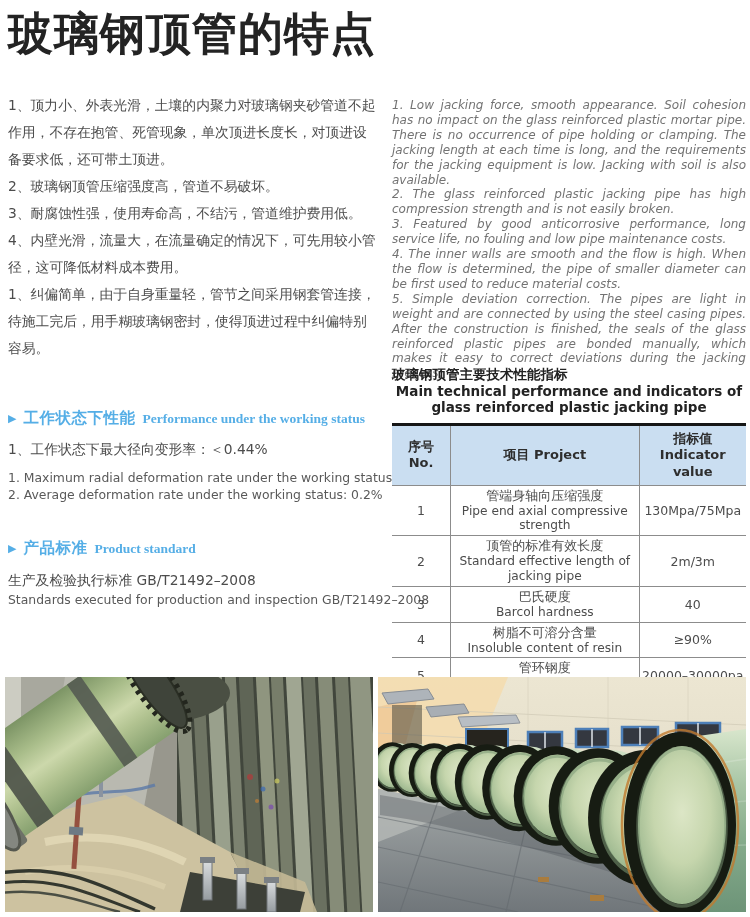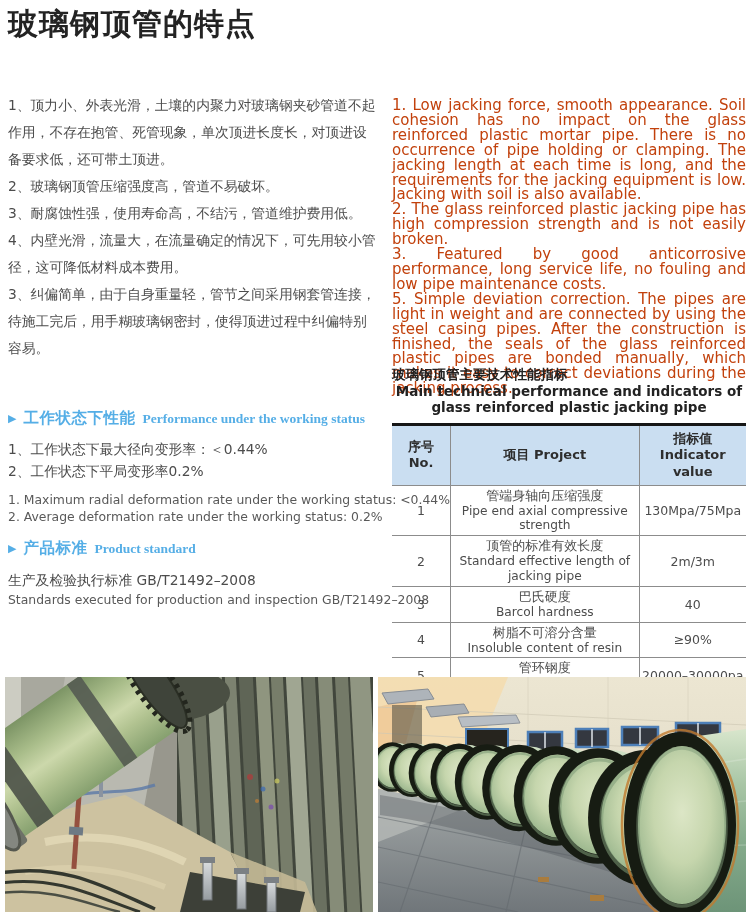--- a/index.html
+++ b/index.html
@@ -1,25 +1,25 @@
 <!DOCTYPE html>
 <html><head>
 <meta charset="utf-8">
 <style>
   html,body{margin:0;padding:0;background:#ffffff;}
   body{font-family:"DejaVu Sans","Liberation Sans",sans-serif;}
   .page{position:relative;width:750px;height:917px;background:#fff;overflow:hidden;}
 
-  .page-title{position:absolute;left:8px;top:4px;margin:0;font-size:30px;font-weight:bold;
+  .page-title{position:absolute;left:8px;top:4px;margin:0;font-size:45px;font-weight:bold;
     letter-spacing:1px;color:#232323;}
 
   .col-zh{position:absolute;left:8px;top:92px;width:372px;font-size:13.8px;line-height:27px;color:#4c4c4c;}
   .col-zh p{margin:0;}
-  .col-en{position:absolute;left:392px;top:98px;width:354px;font-size:15px;line-height:14.9px;
-    color:#c2410c;text-align:justify;}
+  .col-en{position:absolute;left:392px;top:98px;width:354px;font-size:12px;line-height:14.9px;
+    color:#737373;text-align:justify;font-style:italic;}
   .col-en p{margin:0;}
 
   .section{position:absolute;left:8px;width:378px;}
   .sec-head{display:flex;align-items:baseline;gap:7px;}
   .sec-arrow{color:#55aee6;font-size:11px;transform:translateY(-1px);}
   .sec-zh{font-size:15.5px;font-weight:bold;color:#55aee6;letter-spacing:.5px;margin-top:42px;}
   .sec-en{font-family:"Liberation Serif","DejaVu Serif",serif;font-weight:bold;font-size:13.5px;color:#55aee6;}
   .perf-zh{margin-top:9px;font-size:13.8px;line-height:22px;color:#4c4c4c;}
   .perf-en{margin-top:9px;font-size:12.4px;line-height:17px;color:#595959;white-space:nowrap;}
   .std-zh{margin-top:11px;font-size:13.8px;line-height:20px;color:#4c4c4c;}
@@ -52,39 +52,39 @@
 
 <div class="page">
 
   <h1 class="page-title">玻璃钢顶管的特点</h1>
 
   <div class="col-zh">
     <p>1、顶力小、外表光滑，土壤的内聚力对玻璃钢夹砂管道不起作用，不存在抱管、死管现象，单次顶进长度长，对顶进设备要求低，还可带土顶进。</p>
       <p>2、玻璃钢顶管压缩强度高，管道不易破坏。</p>
       <p>3、耐腐蚀性强，使用寿命高，不结污，管道维护费用低。</p>
       <p>4、内壁光滑，流量大，在流量确定的情况下，可先用较小管径，这可降低材料成本费用。</p>
-      <p>3、纠偏简单，由于自身重量轻，管节之间采用钢套管连接，待施工完后，用手糊玻璃钢密封，使得顶进过程中纠偏特别容易。</p>
+      <p>1、纠偏简单，由于自身重量轻，管节之间采用钢套管连接，待施工完后，用手糊玻璃钢密封，使得顶进过程中纠偏特别容易。</p>
   </div>
 
   <div class="col-en">
     <p>1. Low jacking force, smooth appearance. Soil cohesion has no impact on the glass reinforced plastic mortar pipe. There is no occurrence of pipe holding or clamping. The jacking length at each time is long, and the requirements for the jacking equipment is low. Jacking with soil is also available.</p>
       <p>2. The glass reinforced plastic jacking pipe has high compression strength and is not easily broken.</p>
       <p>3. Featured by good anticorrosive performance, long service life, no fouling and low pipe maintenance costs.</p>
+      <p>4. The inner walls are smooth and the flow is high. When the flow is determined, the pipe of smaller diameter can be first used to reduce material costs.</p>
       <p>5. Simple deviation correction. The pipes are light in weight and are connected by using the steel casing pipes. After the construction is finished, the seals of the glass reinforced plastic pipes are bonded manually, which makes it easy to correct deviations during the jacking process.</p>
   </div>
 
   <div class="section" style="top:366px;">
     <div class="sec-head">
       <span class="sec-arrow">▶</span>
       <span class="sec-zh">工作状态下性能</span>
       <span class="sec-en">Performance under the working status</span>
     </div>
     <div class="perf-zh">
       <div>1、工作状态下最大径向变形率：＜0.44%</div>
-        <div>2、工作状态下平局变形率0.2%</div>
     </div>
     <div class="perf-en">
       <div>1. Maximum radial deformation rate under the working status: &lt;0.44%</div>
         <div>2. Average deformation rate under the working status: 0.2%</div>
     </div>
   </div>
 
   <div class="section" style="top:496px;">
     <div class="sec-head">
       <span class="sec-arrow">▶</span>

